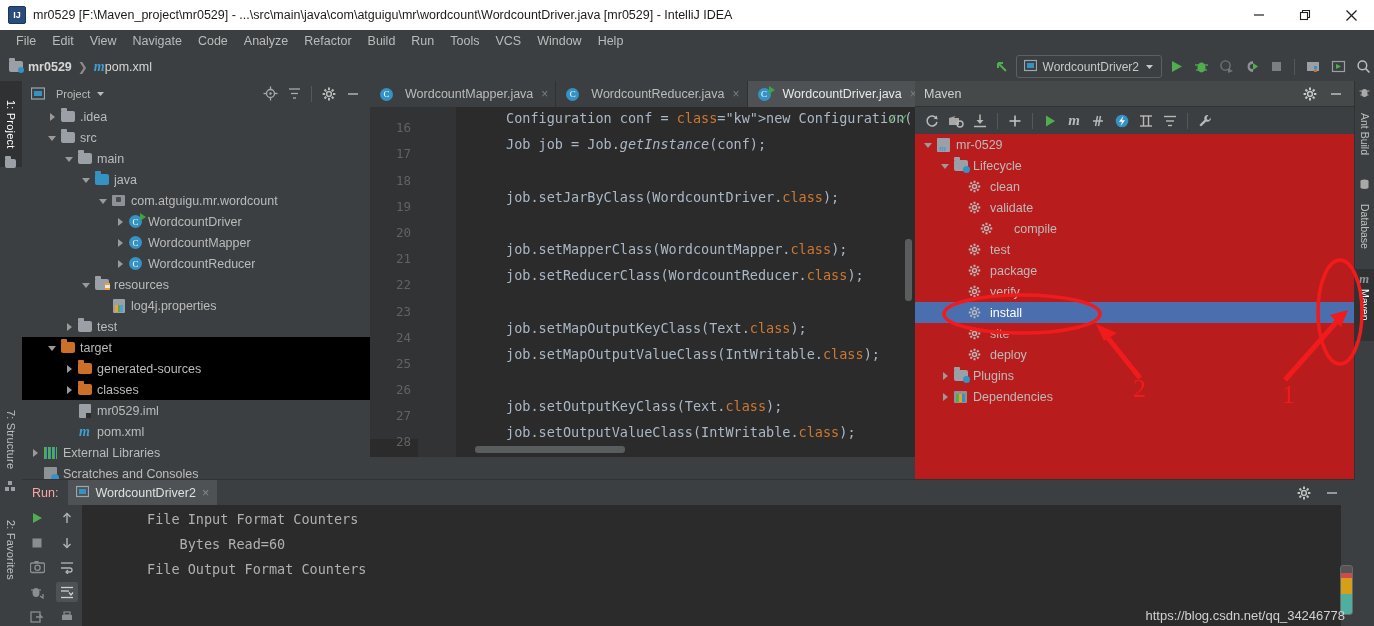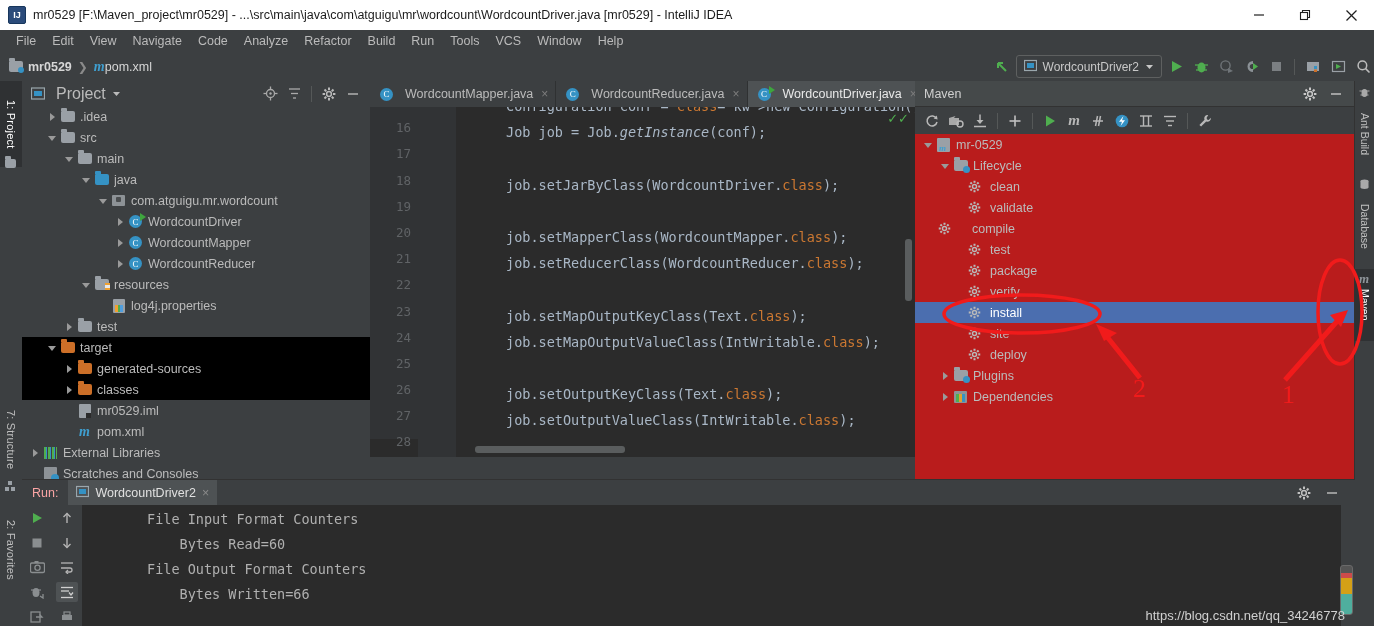--- a/index.html
+++ b/index.html
@@ -74,21 +74,21 @@
   }
   .vtab.sel{background:#2f3133;color:#ffffff;}
   .vicon{position:absolute;left:5px;width:12px;height:12px;}
 
   
   .projpanel{position:absolute;left:22px;top:81px;width:348px;height:398px;background:#3c3f41;}
   .proj-head{
     height:25px;display:flex;align-items:center;gap:6px;padding-left:8px;
     background:#3c3f41;border-bottom:1px solid #323232;
   }
-  .proj-head .t{font-size:16px;color:#bbbbbb;}
+  .proj-head .t{font-size:11px;color:#bbbbbb;}
   .proj-head-right{margin-left:auto;display:flex;align-items:center;gap:2px;padding-right:6px;}
   .proj-tree{
     position:absolute;left:0;top:25px;width:348px;height:373px;
     background:#3c3f41;overflow:hidden;
   }
   .row{height:21px;display:flex;align-items:center;white-space:nowrap;font-size:12.5px;color:#bbbbbb;}
   .row.hl{background:#000000;}
   .arrow{width:11px;height:11px;flex:none;margin-right:2px;position:relative;}
   .arrow.r::before{
     content:"";position:absolute;left:3px;top:2px;
@@ -141,21 +141,21 @@
   .tab.active{background:#4e5254;color:#e8e8e8;}
   .tab .x{color:#7d7d7d;font-size:12px;margin-left:2px;}
   .code-area{position:absolute;left:0;top:26px;width:545px;height:350px;background:#2b2b2b;overflow:hidden;}
   .gutter{
     position:absolute;left:0;top:0;width:48px;height:350px;background:#313335;
     text-align:right;color:#606366;font-family:"DejaVu Sans Mono",monospace;font-size:12.5px;
   }
   .gutter div{height:26.2px;line-height:26.2px;padding-right:7px;}
   .folds{position:absolute;left:48px;top:0;width:38px;height:350px;background:#313335;}
   .codelines{
-    position:absolute;left:86px;top:4px;width:459px;height:350px;
+    position:absolute;left:86px;top:16px;width:459px;height:350px;
     font-family:"DejaVu Sans Mono",monospace;font-size:13.5px;color:#a9b7c6;white-space:pre;
   }
   .codelines div{height:26.2px;line-height:26.2px;padding-left:50px;}
   .kw{color:#cc7832;}
   .ita{font-style:italic;color:#a9b7c6;}
   .hsb{position:absolute;left:105px;bottom:4px;width:150px;height:7px;background:#5a5d5e;border-radius:3px;}
   .vsb{position:absolute;right:3px;top:132px;width:7px;height:62px;background:#5a5d5e;border-radius:3px;}
   .chk{position:absolute;right:6px;top:4px;color:#4fae4f;font-size:13px;}
   .editor-bottom{position:absolute;left:0;bottom:0;width:545px;height:22px;background:#3c3f41;}
 
@@ -762,21 +762,21 @@
                 <line x1="11" y1="7" x2="13.2" y2="7"></line>
                 <line x1="2.6" y1="2.6" x2="4.2" y2="4.2"></line>
                 <line x1="9.8" y1="9.8" x2="11.4" y2="11.4"></line>
                 <line x1="11.4" y1="2.6" x2="9.8" y2="4.2"></line>
                 <line x1="4.2" y1="9.8" x2="2.6" y2="11.4"></line>
               </g>
             </svg>
           </span>
           <span>validate</span>
         </div>
-        <div class="mrow" style=" gap: 12px;">
+        <div class="mrow" style="padding-left: 42px; gap: 12px;">
           <span class="arrow"></span>
           <span class="ticon">
             <svg class="gear" viewBox="0 0 14 14">
               <circle cx="7" cy="7" r="2.2" fill="none" stroke="#b9b9b9" stroke-width="1.6"></circle>
               <g stroke="#b9b9b9" stroke-width="2.2">
                 <line x1="7" y1="0.8" x2="7" y2="3"></line>
                 <line x1="7" y1="11" x2="7" y2="13.2"></line>
                 <line x1="0.8" y1="7" x2="3" y2="7"></line>
                 <line x1="11" y1="7" x2="13.2" y2="7"></line>
                 <line x1="2.6" y1="2.6" x2="4.2" y2="4.2"></line>
@@ -1050,21 +1050,20 @@
               <rect x="4" y="2" width="6" height="3" fill="none" stroke="#8a8e90" stroke-width="1.2"></rect>
             </svg>
         </span>
       </div>
     </div>
 
     <div class="console" id="console">
         <div>        File Input Format Counters</div>
         <div>            Bytes Read=60</div>
         <div>        File Output Format Counters</div>
-        <div>            Bytes Written=66</div>
       </div>
     <div class="run-scroll-area">
       <div class="colorbar"></div>
     </div>
     <div class="watermark">https://blog.csdn.net/qq_34246778</div>
   </div>
 
   <div class="annot">
     <svg width="1374" height="626" viewBox="0 0 1374 626">
 

